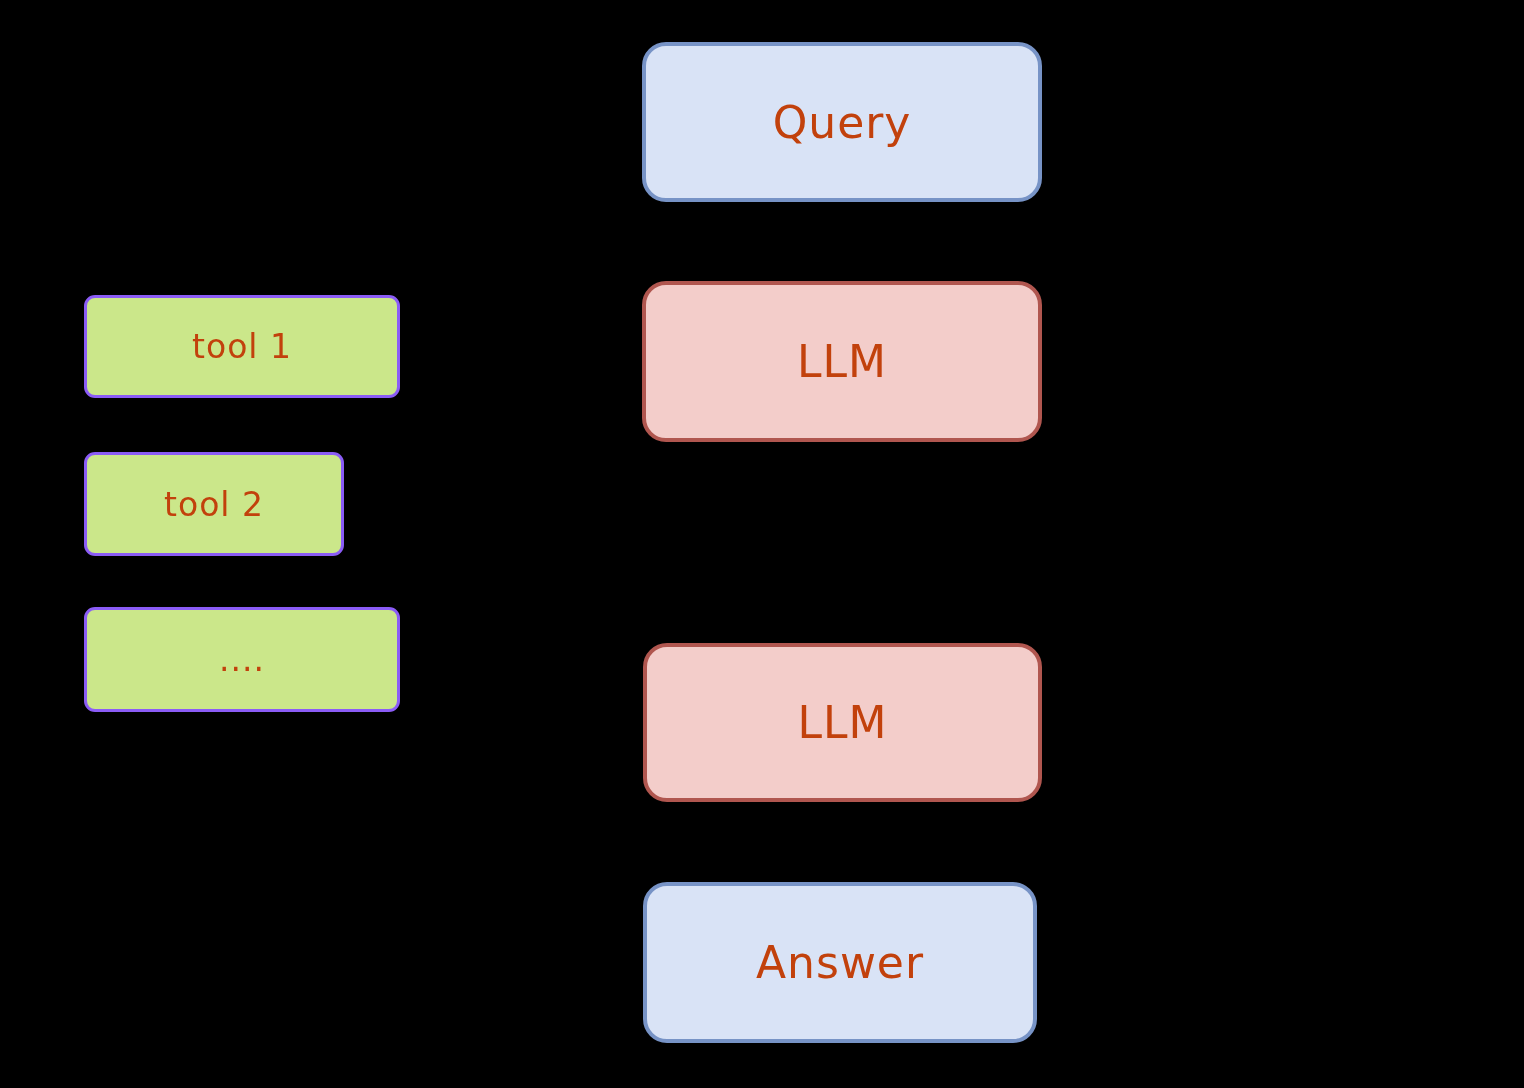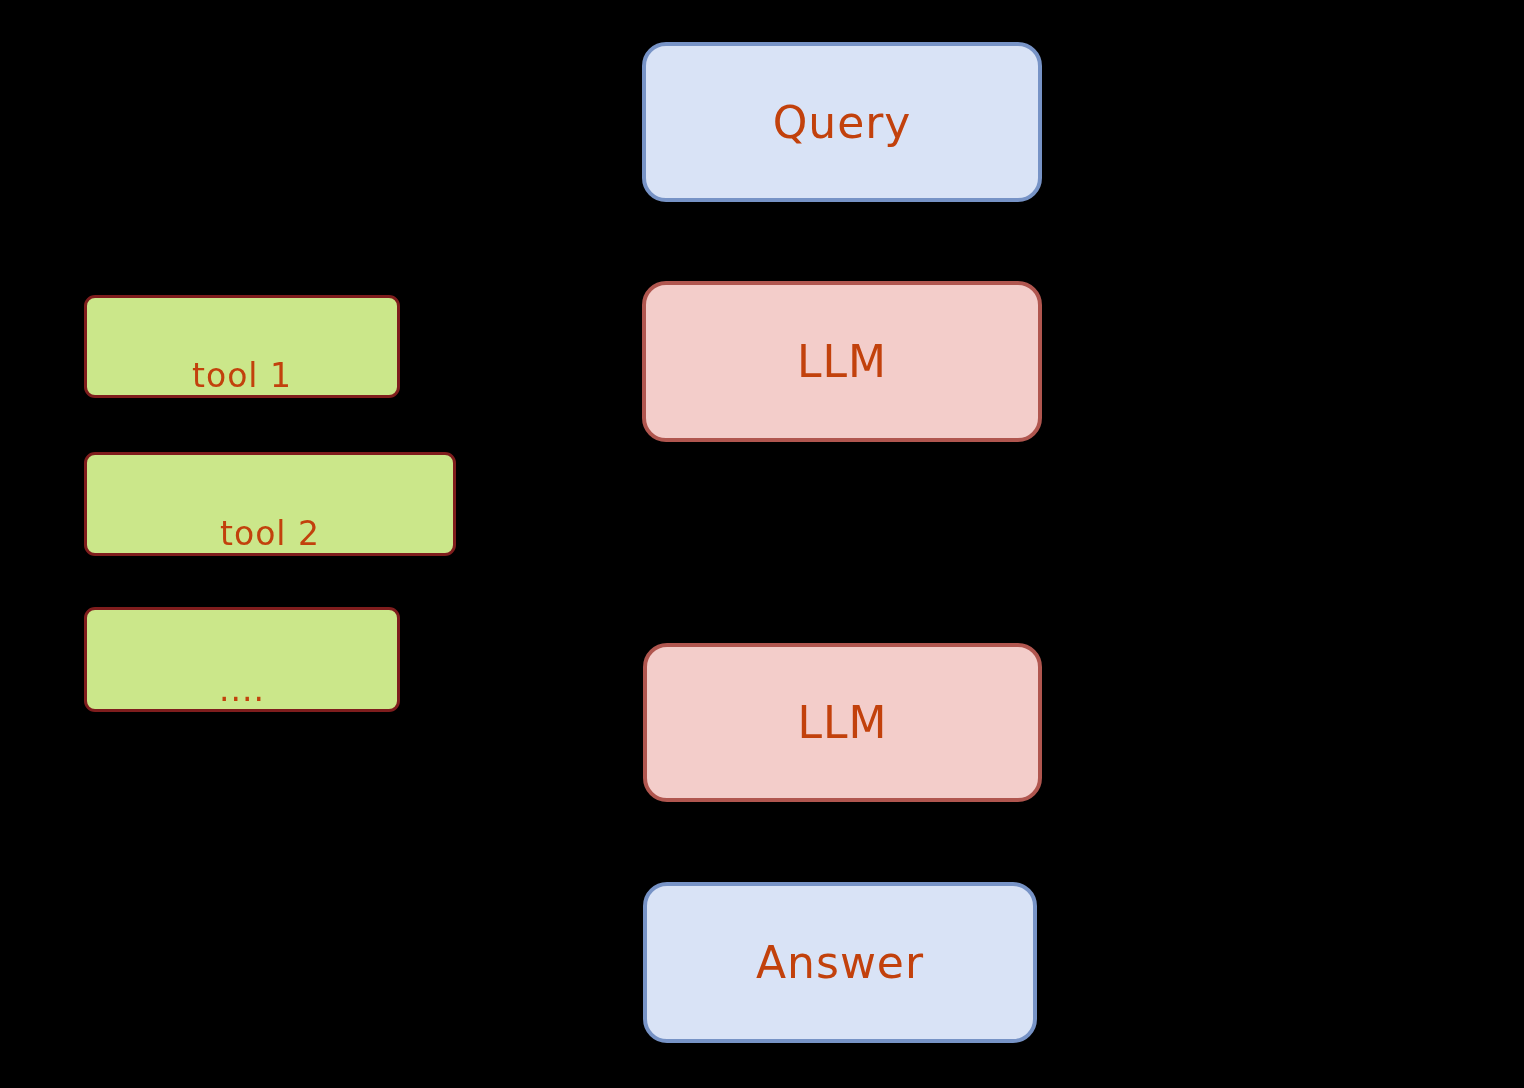--- a/index.html
+++ b/index.html
@@ -36,33 +36,32 @@
   .node.llm {
     background: #f3cdca;
     border: 4px solid #b0564f;
     border-radius: 24px;
     font-size: 44px;
     text-align: center;
   }
   
   .node.tool {
     background: #cbe78a;
-    border: 3px solid #7f1d1d;
+    border: 3px solid #8b5cf6;
     border-radius: 11px;
     font-size: 33px;
-    align-items: flex-end;
   }
   
   .pos-query  { left: 642px; top:  42px; width: 400px; height: 160px; }
   .pos-llm1   { left: 642px; top: 281px; width: 400px; height: 161px; }
   .pos-llm2   { left: 643px; top: 643px; width: 399px; height: 159px; }
   .pos-answer { left: 643px; top: 882px; width: 394px; height: 161px; }
   
   .pos-tool1  { left: 84px; top: 295px; width: 316px; height: 103px; }
-  .pos-tool2  { left: 84px; top: 452px; width: 372px; height: 104px; }
+  .pos-tool2  { left: 84px; top: 452px; width: 260px; height: 104px; }
   .pos-tool3  { left: 84px; top: 607px; width: 316px; height: 105px; }
   .pos-tool4  { left: 84px; top: 763px; width: 316px; height: 105px; }
 </style>
 </head>
 <body>
 
 <div class="canvas">
 
   <div class="node tool pos-tool1">
     <span>tool 1</span>

